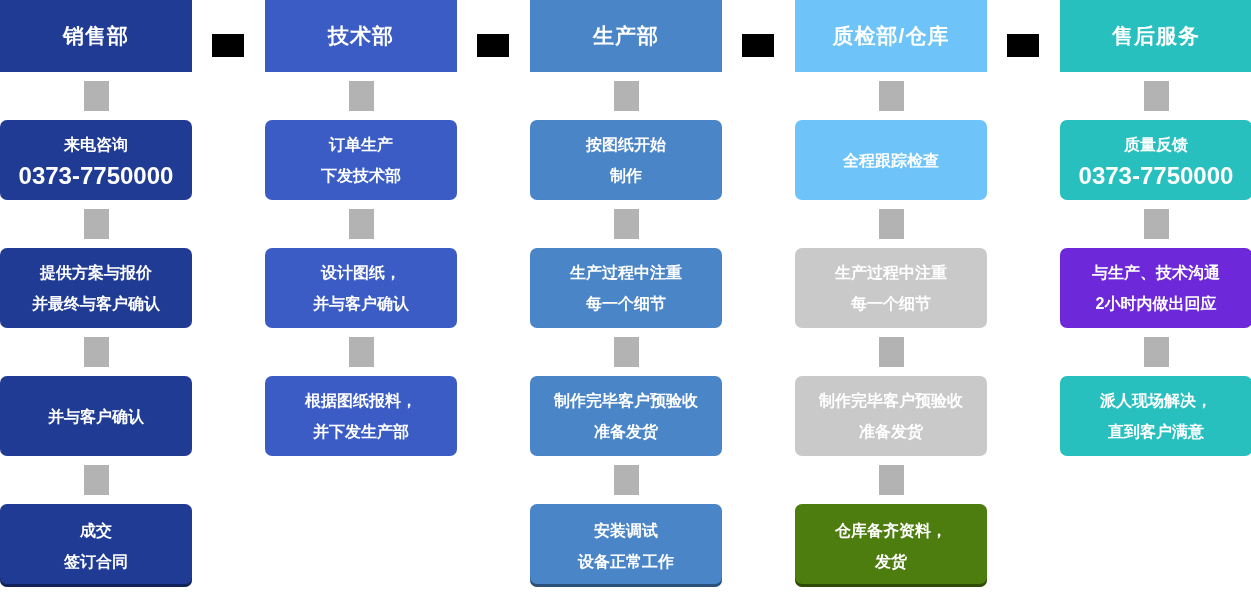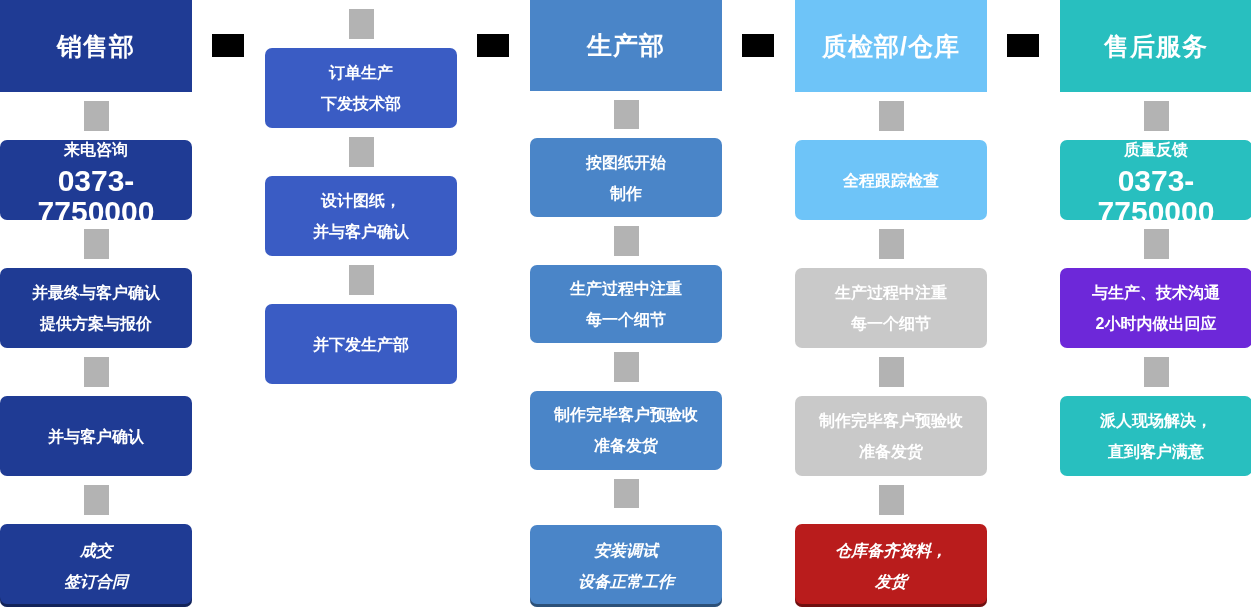--- a/index.html
+++ b/index.html
@@ -2,74 +2,76 @@
 <html><head>
 <meta charset="utf-8">
 <style>
   html,body{margin:0;padding:0;background:#fff;}
   .canvas{
     position:relative;width:1251px;height:607px;background:#ffffff;overflow:hidden;
     display:flex;gap:73px;font-family:"Liberation Sans","DejaVu Sans",sans-serif;
   }
   .col{flex:0 0 192px;width:192px;display:flex;flex-direction:column;}
   .header{
-    height:92px;display:flex;align-items:center;justify-content:center;
-    color:#ffffff;font-size:25px;font-weight:bold;letter-spacing:1px;
+    height:72px;display:flex;align-items:center;justify-content:center;
+    color:#ffffff;font-size:21px;font-weight:bold;letter-spacing:1px;
   }
   .vlink{width:25px;height:30px;margin:9px auto;}
   .box{
     height:80px;display:flex;flex-direction:column;align-items:center;justify-content:center;
     color:#ffffff;font-size:16px;font-weight:bold;line-height:31px;text-align:center;border-radius:7px;
   }
-  .box-last{height:83px;box-shadow:inset 0 -3px 0 rgba(0,0,0,0.40);font-style:italic;}
-  .big{font-size:30px;line-height:31px;}
+  .box-last{height:83px;box-shadow:inset 0 -3px 0 rgba(0,0,0,0.40);}
+  .big{font-size:24px;line-height:31px;}
   .hlink{position:absolute;top:34px;width:32px;height:23px;}
   .hlink-1{left:212px;} .hlink-2{left:477px;} .hlink-3{left:742px;} .hlink-4{left:1007px;}
 </style>
 </head>
 <body>
 
 <div class="canvas">
 
   <div class="col">
     <div class="header" style="background: rgb(31, 59, 148);">销售部</div>
     <div class="vlink" style="background: rgb(179, 179, 179);"></div>
     <div class="box" style="background: rgb(31, 59, 148);">
       <div>来电咨询</div>
       <div class="big">0373-7750000</div>
     </div>
     <div class="vlink" style="background: rgb(179, 179, 179);"></div>
     <div class="box" style="background: rgb(31, 59, 148);">
+      <div>提供方案与报价</div>
       <div>并最终与客户确认</div>
-      <div>提供方案与报价</div>
     </div>
     <div class="vlink" style="background: rgb(179, 179, 179);"></div>
     <div class="box" style="background: rgb(31, 59, 148);">
       <div>并与客户确认</div>
     </div>
     <div class="vlink" style="background: rgb(179, 179, 179);"></div>
     <div class="box box-last" style="background: rgb(31, 59, 148);">
       <div>成交</div>
       <div>签订合同</div>
     </div>
   </div>
 
   <div class="col">
+    <div class="header" style="background: rgb(58, 92, 196);">技术部</div>
     <div class="vlink" style="background: rgb(179, 179, 179);"></div>
     <div class="box" style="background: rgb(58, 92, 196);">
       <div>订单生产</div>
       <div>下发技术部</div>
     </div>
     <div class="vlink" style="background: rgb(179, 179, 179);"></div>
     <div class="box" style="background: rgb(58, 92, 196);">
       <div>设计图纸，</div>
       <div>并与客户确认</div>
     </div>
     <div class="vlink" style="background: rgb(179, 179, 179);"></div>
     <div class="box" style="background: rgb(58, 92, 196);">
+      <div>根据图纸报料，</div>
       <div>并下发生产部</div>
     </div>
   </div>
 
   <div class="col">
     <div class="header" style="background: rgb(74, 133, 200);">生产部</div>
     <div class="vlink" style="background: rgb(179, 179, 179);"></div>
     <div class="box" style="background: rgb(74, 133, 200);">
       <div>按图纸开始</div>
       <div>制作</div>
@@ -78,21 +80,21 @@
     <div class="box" style="background: rgb(74, 133, 200);">
       <div>生产过程中注重</div>
       <div>每一个细节</div>
     </div>
     <div class="vlink" style="background: rgb(179, 179, 179);"></div>
     <div class="box" style="background: rgb(74, 133, 200);">
       <div>制作完毕客户预验收</div>
       <div>准备发货</div>
     </div>
     <div class="vlink" style="background: rgb(179, 179, 179);"></div>
-    <div class="box box-last" style="background: rgb(74, 133, 200); margin-top: 8px;">
+    <div class="box box-last" style="background: rgb(74, 133, 200);">
       <div>安装调试</div>
       <div>设备正常工作</div>
     </div>
   </div>
 
   <div class="col">
     <div class="header" style="background: rgb(110, 196, 248);">质检部/仓库</div>
     <div class="vlink" style="background: rgb(179, 179, 179);"></div>
     <div class="box" style="background: rgb(110, 196, 248);">
       <div>全程跟踪检查</div>
@@ -101,21 +103,21 @@
     <div class="box" style="background: rgb(201, 201, 201);">
       <div>生产过程中注重</div>
       <div>每一个细节</div>
     </div>
     <div class="vlink" style="background: rgb(179, 179, 179);"></div>
     <div class="box" style="background: rgb(201, 201, 201);">
       <div>制作完毕客户预验收</div>
       <div>准备发货</div>
     </div>
     <div class="vlink" style="background: rgb(179, 179, 179);"></div>
-    <div class="box box-last" style="background: #b91c1c;">
+    <div class="box box-last" style="background: #4d7c0f;">
       <div>仓库备齐资料，</div>
       <div>发货</div>
     </div>
   </div>
 
   <div class="col">
     <div class="header" style="background: rgb(40, 191, 191); text-align: center;">售后服务</div>
     <div class="vlink" style="background: rgb(179, 179, 179);"></div>
     <div class="box" style="background: rgb(40, 191, 191);">
       <div>质量反馈</div>

